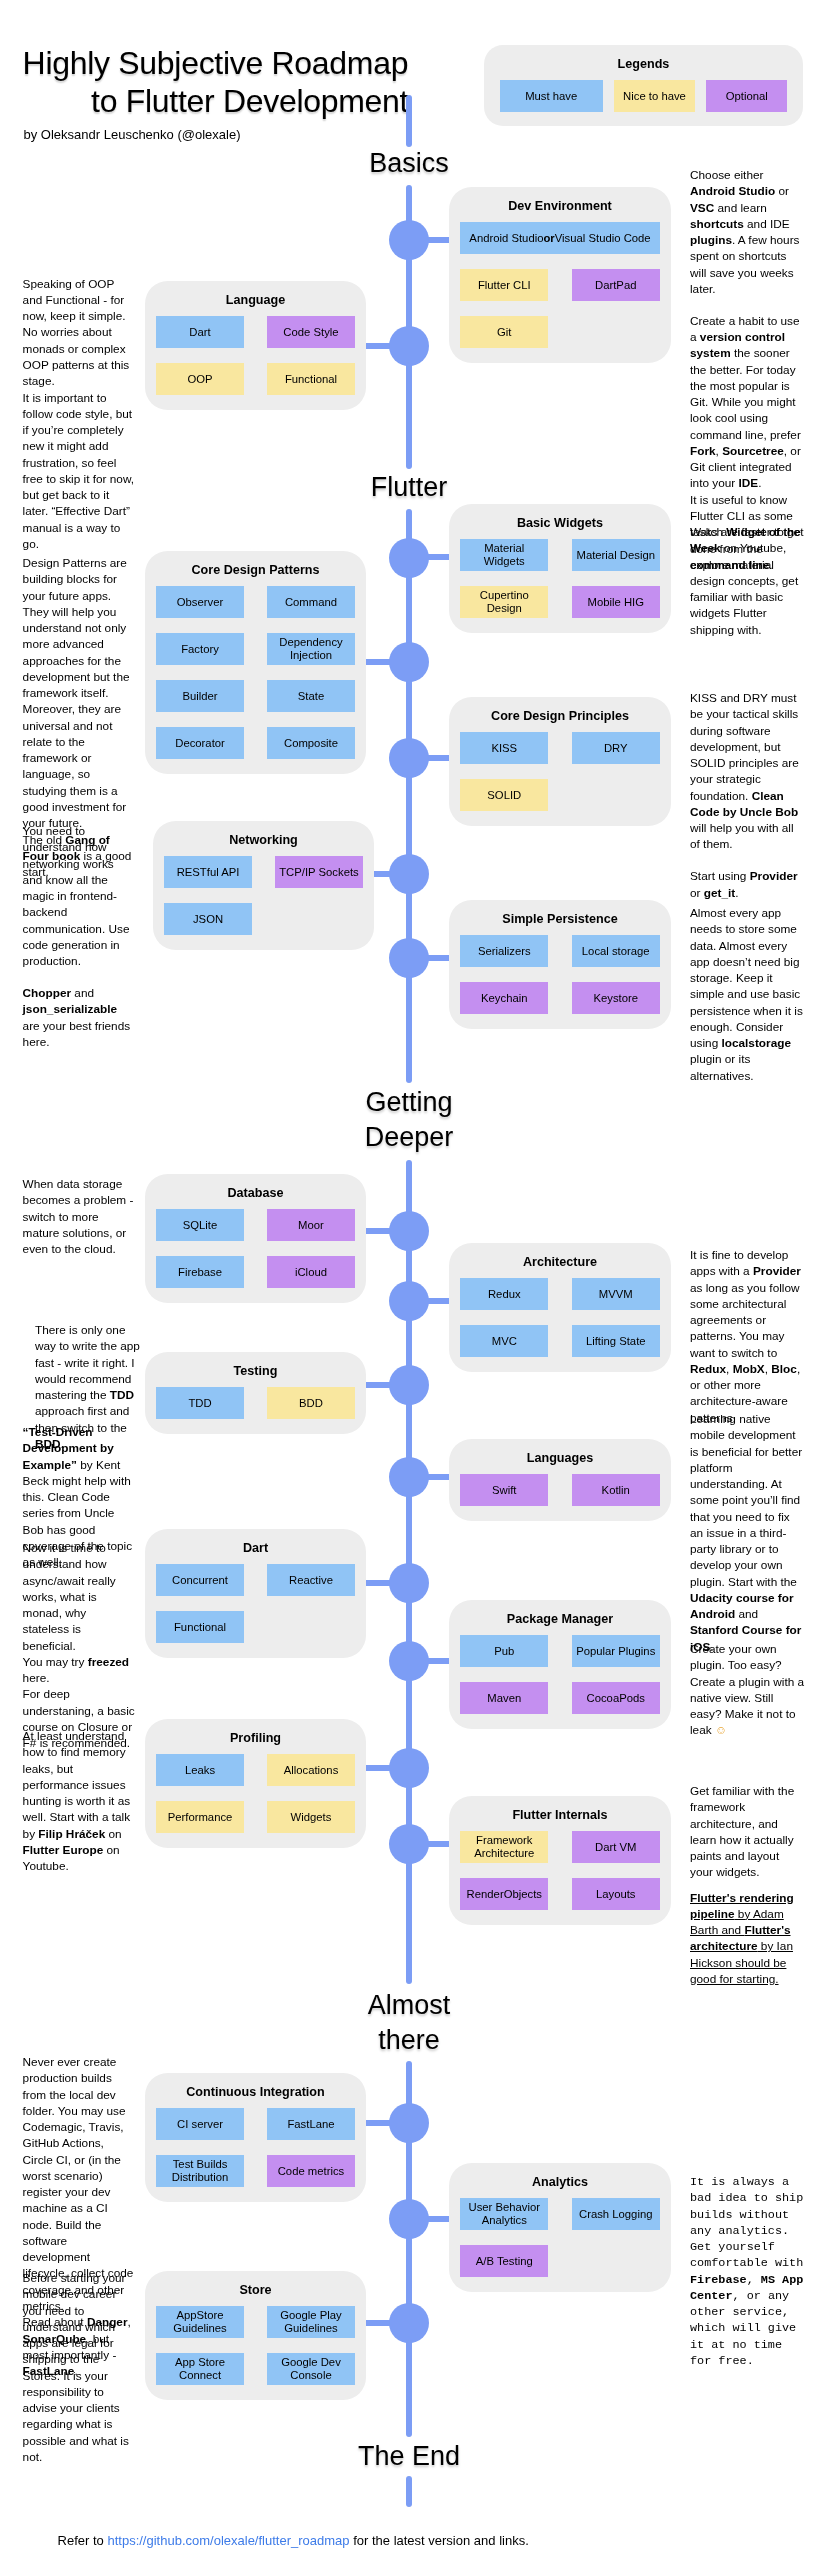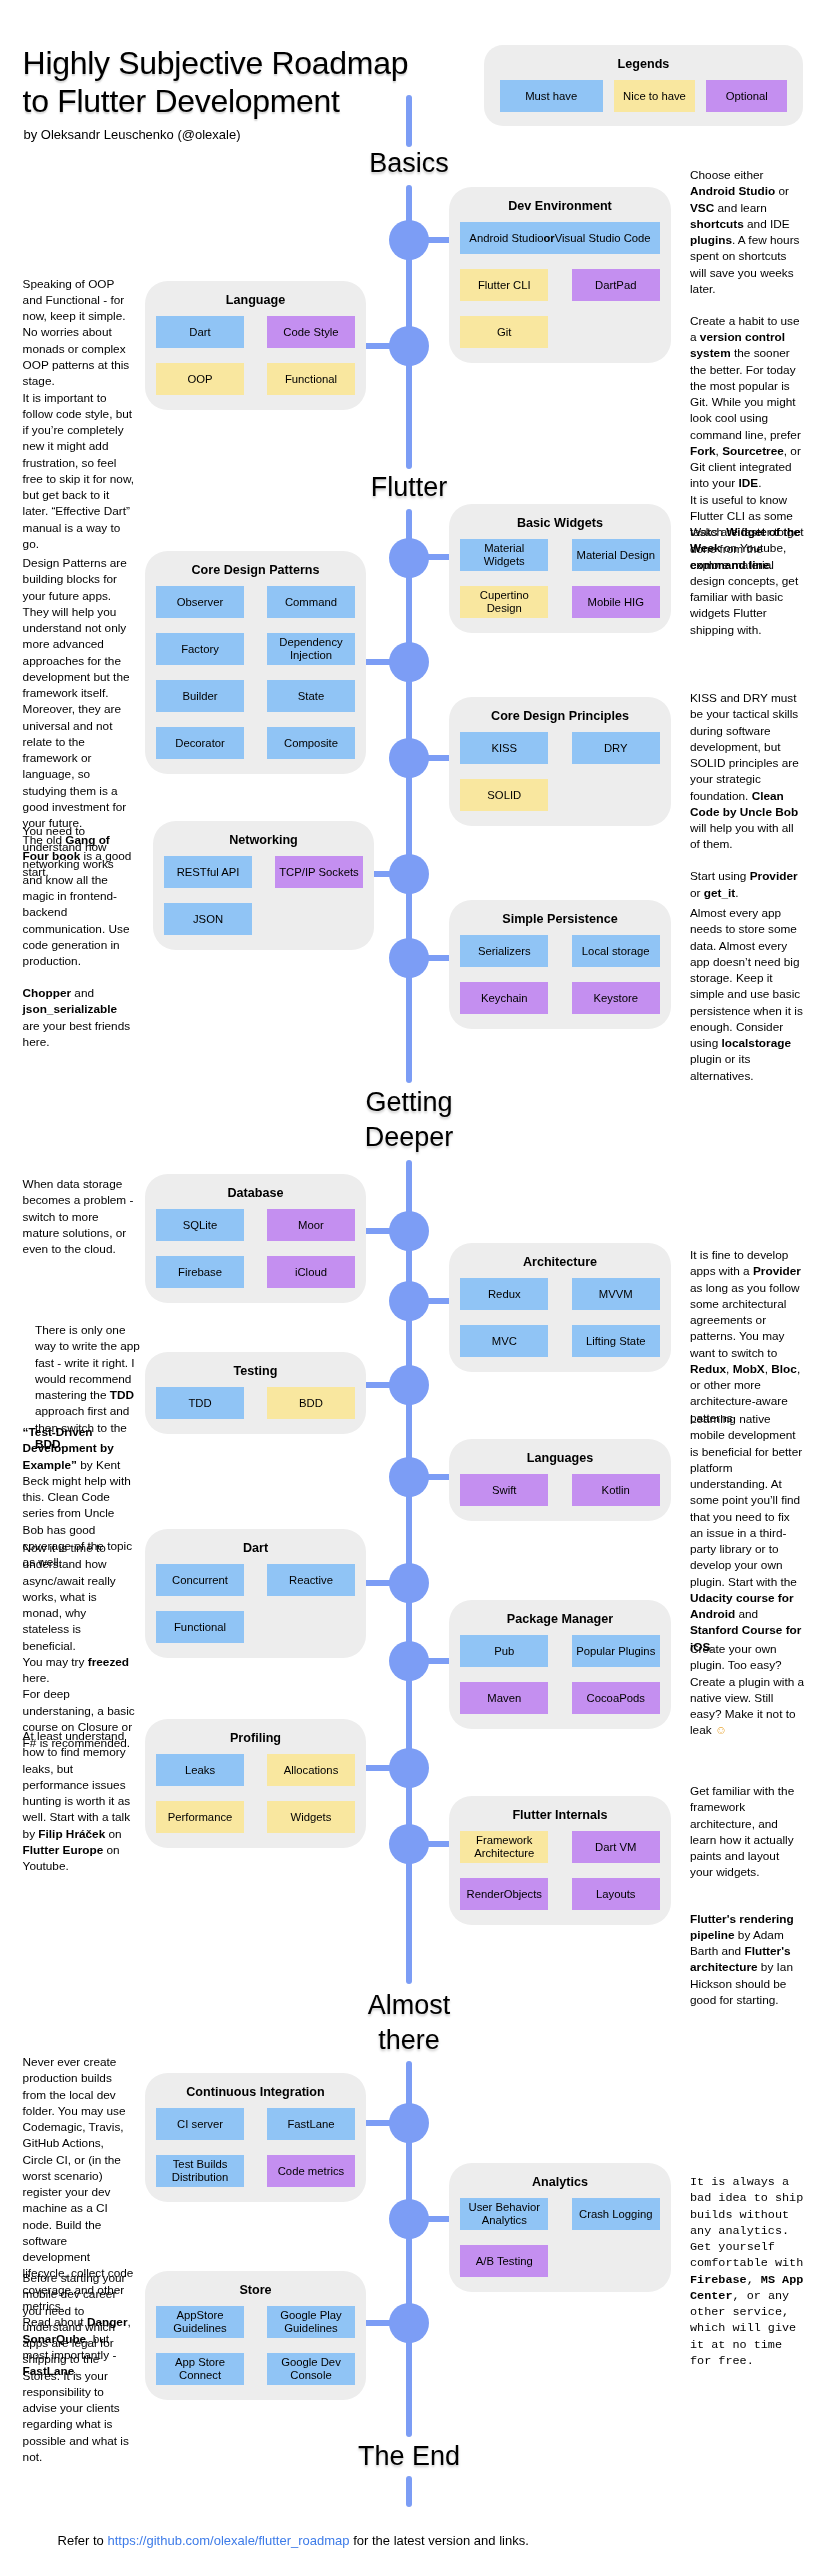--- a/index.html
+++ b/index.html
@@ -3,21 +3,21 @@
 <meta charset="utf-8">
 <style>
   :root{
     --c-must:#90C4F5; --c-nice:#F9E79F; --c-optional:#C48FF0;
     --c-line:#7C9DF5; --box:#EDEDED; --c-link:#3D7BE8;
   }
   html,body{margin:0;padding:0;background:#fff;}
   #roadmap{position:relative;width:819px;height:2576px;background:#fff;overflow:hidden;
     font-family:"Liberation Sans","DejaVu Sans",sans-serif;color:#000;}
   .page-title{position:absolute;left:22.6px;top:44px;font-size:32px;line-height:1.2;font-weight:500;
-    letter-spacing:-0.3px;text-shadow:0 1.7px 1.7px rgba(0,0,0,0.18);}
+    letter-spacing:-0.3px;text-shadow:0 1.7px 1.7px rgba(0,0,0,0.18);text-align:right;}
   .byline{position:absolute;left:23.5px;top:127px;font-size:13px;}
   .legend{position:absolute;left:484px;top:45px;width:319px;background:var(--box);
     border-radius:19px;box-sizing:border-box;padding:10.5px 15.7px 14px;}
   .legend-title{text-align:center;font-weight:700;font-size:12.6px;margin:1.7px 0 8.7px;}
   .legend-chips{display:flex;gap:11.3px;justify-content:center;}
   .chip{display:flex;align-items:center;justify-content:center;text-align:center;height:32px;
     font-size:11.3px;line-height:1.12;box-sizing:border-box;padding:0 2.6px;}
   .must{background:var(--c-must);} .nice{background:var(--c-nice);} .optional{background:var(--c-optional);}
   .tseg{position:absolute;left:406px;width:6.1px;border-radius:3px;background:var(--c-line);}
   .node{position:absolute;width:40px;height:40px;border-radius:50%;background:var(--c-line);}
@@ -325,21 +325,21 @@
         <p><span>For deep understaning, a basic course on Closure or F# is recommended.</span></p>
       </div>
       <div class="note" style="left: 690px; top: 1641px; width: 115px;">
         <p><span>Create your own plugin. Too easy? Create a plugin with a native view. Still easy? Make it not to leak </span><span class="emoji">☺</span></p>
       </div>
       <div class="note" style="left: 22.6px; top: 1728px; width: 113px;">
         <p><span>At least understand how to find memory leaks, but performance issues hunting is worth it as well. Start with a talk by </span><b>Filip Hráček</b><span> on </span><b>Flutter Europe</b><span> on Youtube.</span></p>
       </div>
       <div class="note" style="left: 690px; top: 1783px; width: 115px;">
         <p><span>Get familiar with the framework architecture, and learn how it actually paints and layout your widgets.</span></p>
-        <p style="margin-top: 30px;"><b>Flutter's rendering pipeline</b><span> by Adam Barth and </span><b>Flutter's architecture</b><span> by Ian Hickson should be good for starting.</span></p>
+        <p style="margin-top: 9px; text-decoration: underline;"><b>Flutter's rendering pipeline</b><span> by Adam Barth and </span><b>Flutter's architecture</b><span> by Ian Hickson should be good for starting.</span></p>
       </div>
       <div class="note" style="left: 22.6px; top: 2054px; width: 113px;">
         <p><span>Never ever create production builds from the local dev folder. You may use Codemagic, Travis, GitHub Actions, Circle CI, or (in the worst scenario) register your dev machine as a CI node. Build the software development lifecycle, collect code coverage and other metrics.</span></p>
         <p><span>Read about </span><b>Danger</b><span>, </span><b>SonarQube</b><span>, but most importantly - </span><b>FastLane</b><span>.</span></p>
       </div>
       <div class="note" style="left: 22.6px; top: 2270px; width: 113px;">
         <p><span>Before starting your mobile dev career you need to understand which apps are legal for shipping to the Stores. It is your responsibility to advise your clients regarding what is possible and what is not.</span></p>
       </div>
       <div class="note" style="left: 690px; top: 2174px; width: 115px; font-family: Liberation Mono, monospace;">
         <p><span>It is always a bad idea to ship builds without any analytics. Get yourself comfortable with </span><b>Firebase</b><span>, </span><b>MS App Center</b><span>, or any other service, which will give it at no time for free.</span></p>

